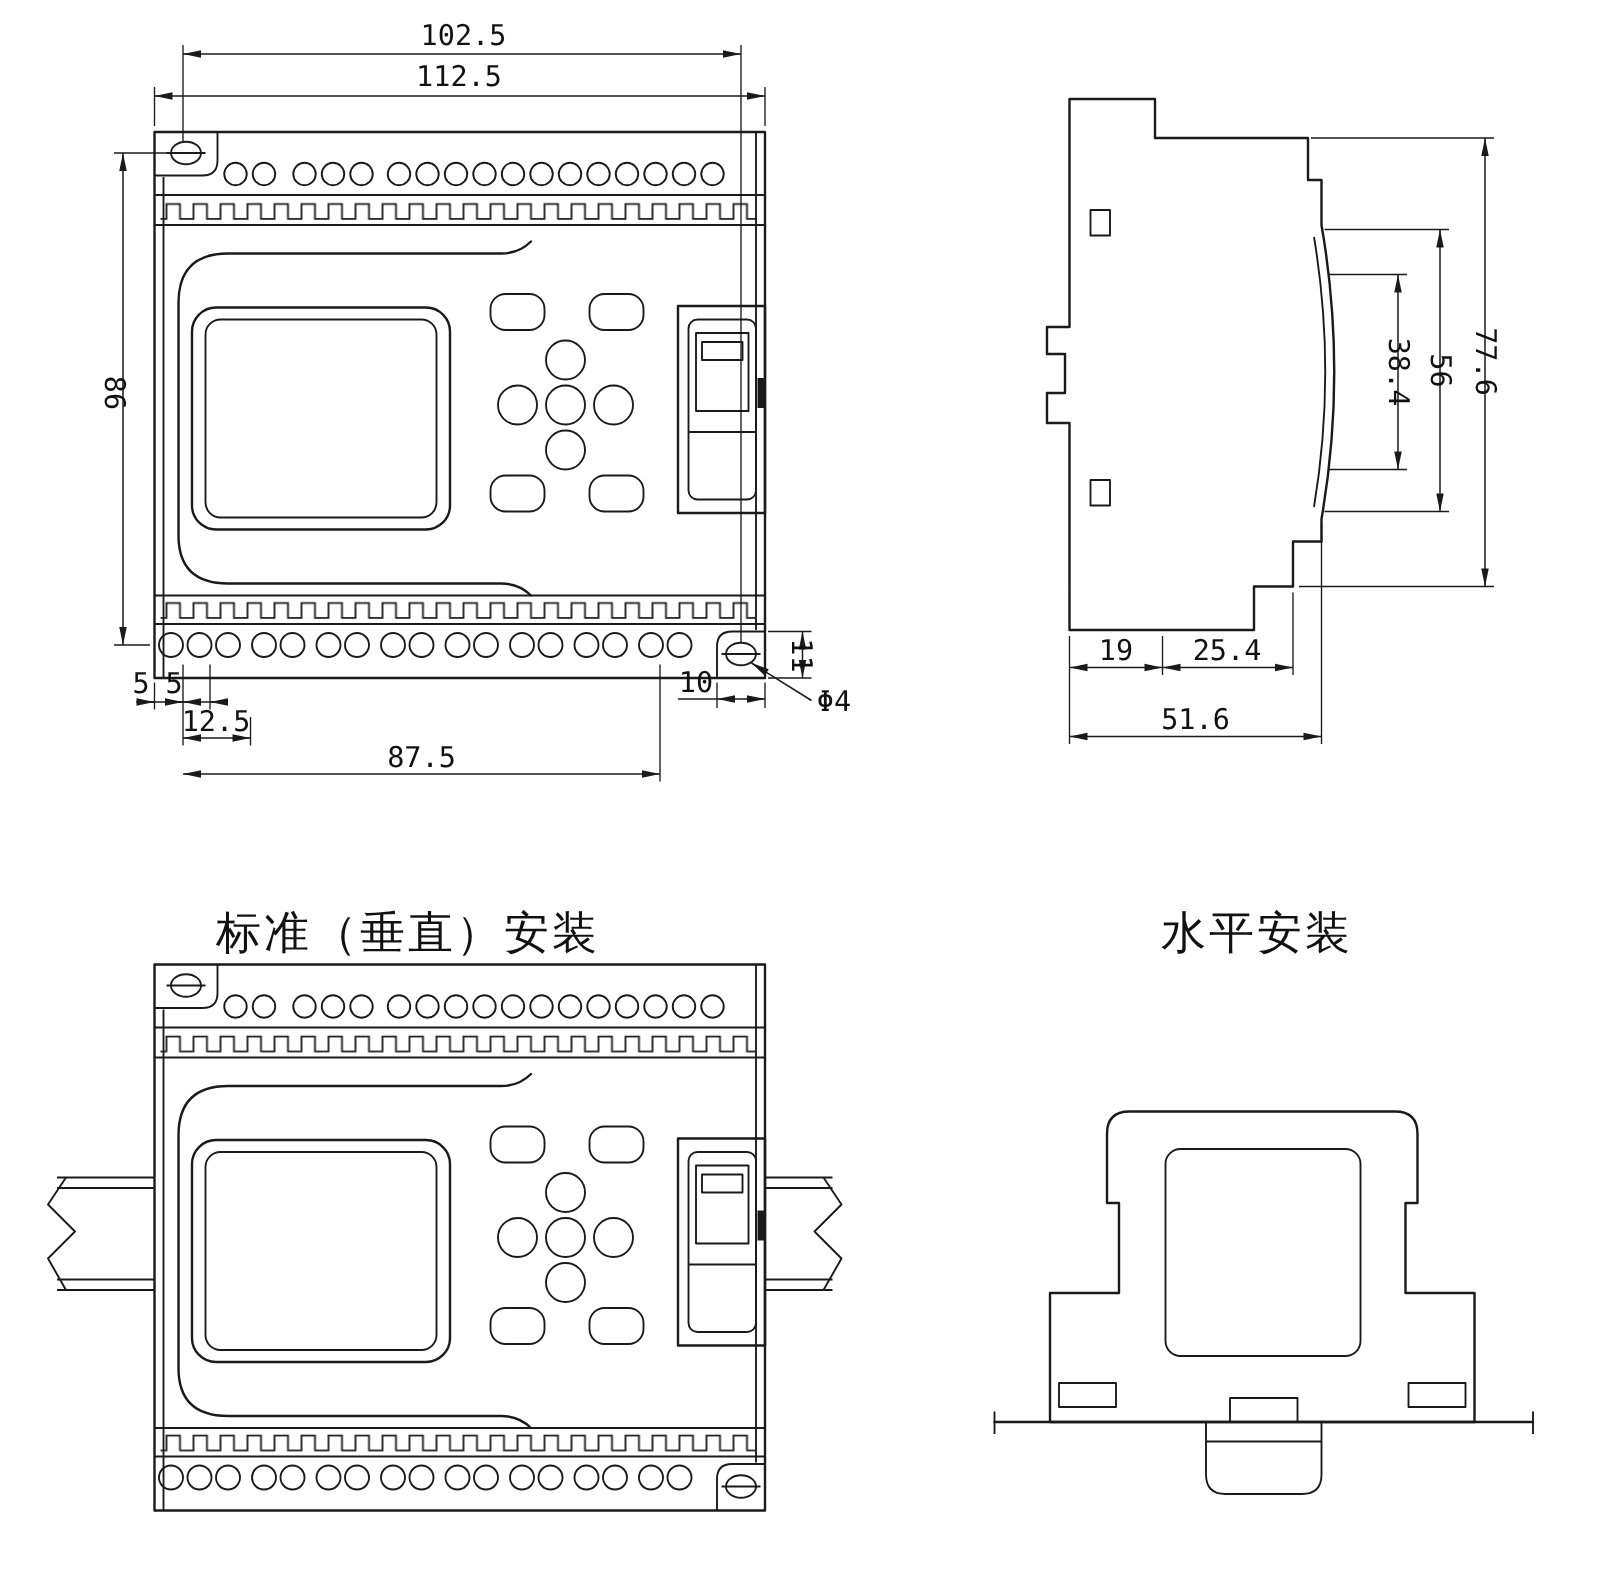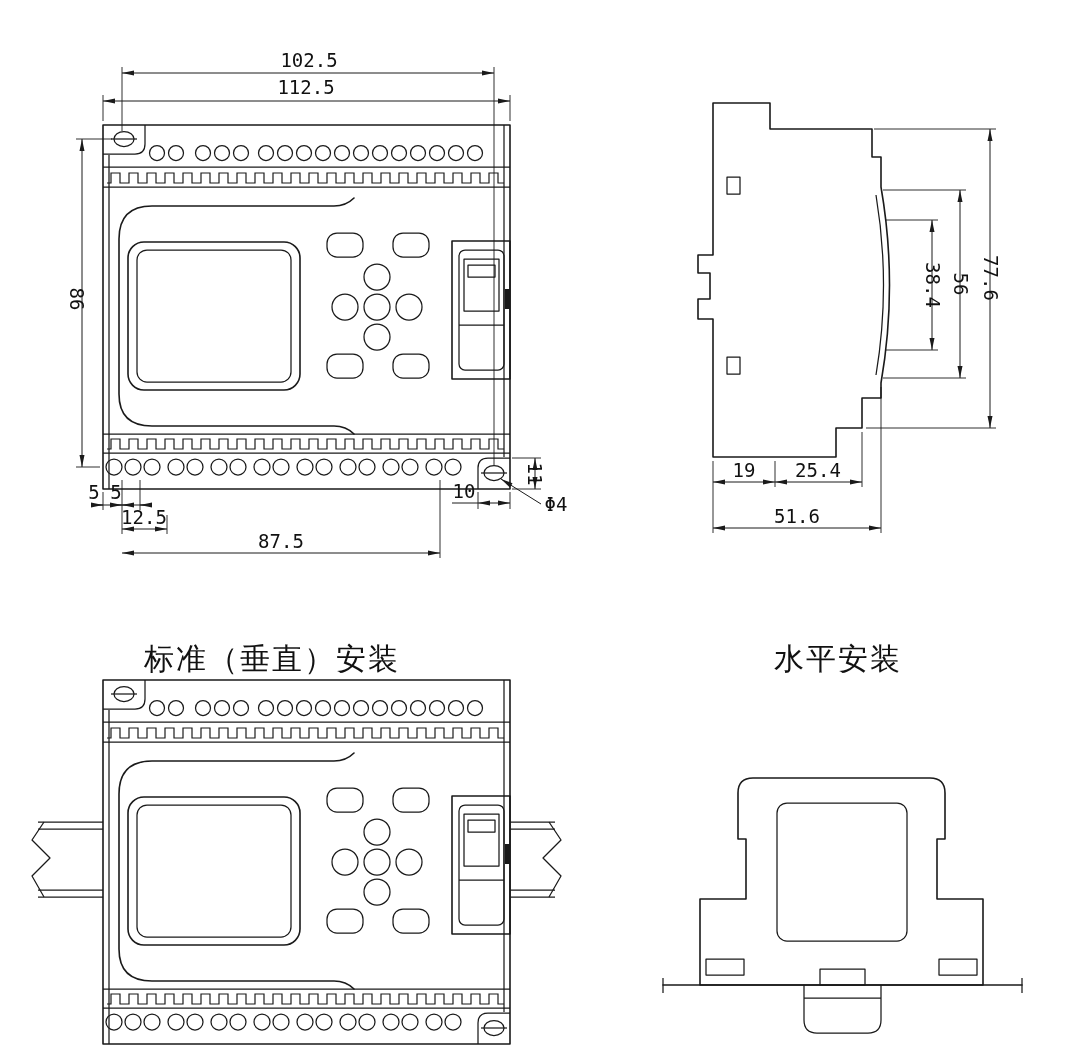--- a/index.html
+++ b/index.html
@@ -1,16 +1,16 @@
 <!DOCTYPE html>
 <html><head>
 <meta charset="utf-8">
 <style>
   html,body{margin:0;padding:0;background:#ffffff;}
-  .canvas{position:relative;width:1080px;height:1016px;background:#fff;margin-top:37px;}
+  .canvas{position:relative;width:1080px;height:1016px;background:#fff;}
   svg{display:block;}
   .o{stroke:#1a1a1a;stroke-width:1.6;fill:none;stroke-linejoin:round;stroke-linecap:round;}
   .t{stroke:#1a1a1a;stroke-width:1.25;fill:none;stroke-linejoin:round;}
   .d{stroke:#1a1a1a;stroke-width:1;fill:none;}
   .e{stroke:#1a1a1a;stroke-width:0.9;fill:none;}
   .dim{font-family:"DejaVu Sans Mono",monospace;font-size:19px;fill:#111;text-anchor:middle;}
   .cjk{font-family:"Liberation Sans",sans-serif;font-size:30px;font-weight:500;fill:#111;text-anchor:middle;letter-spacing:2px;}
 </style>
 </head>
 <body>

